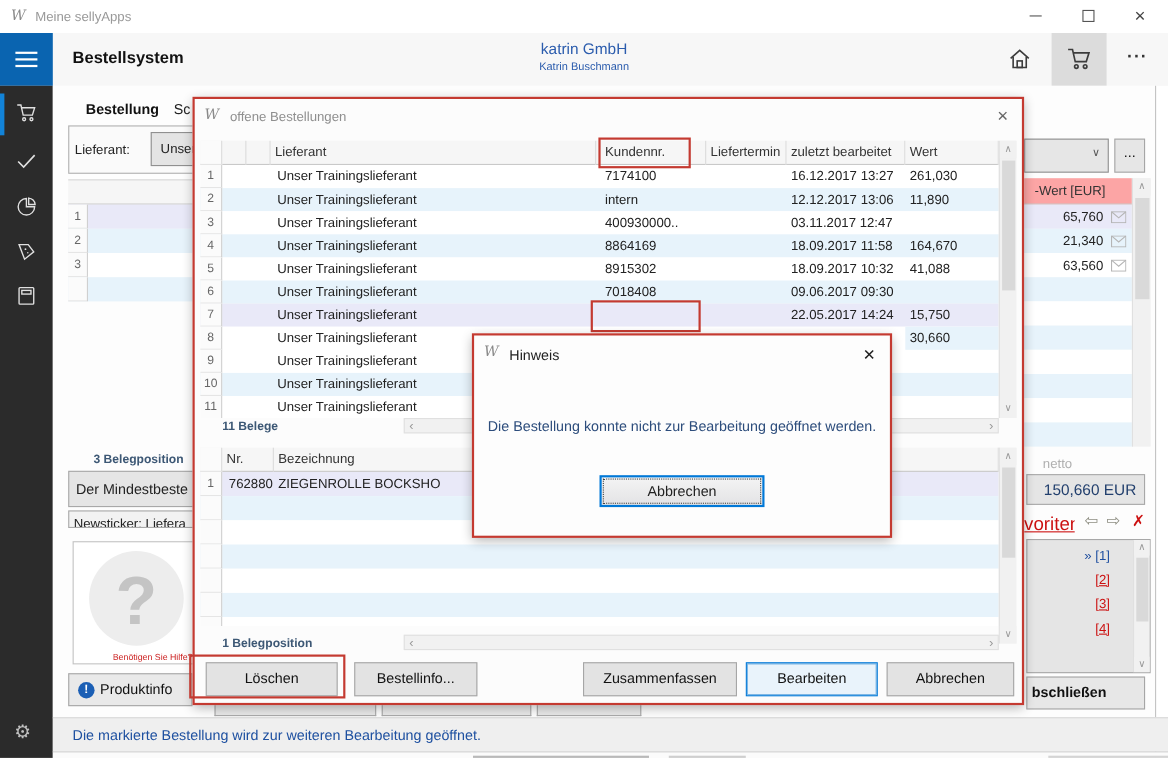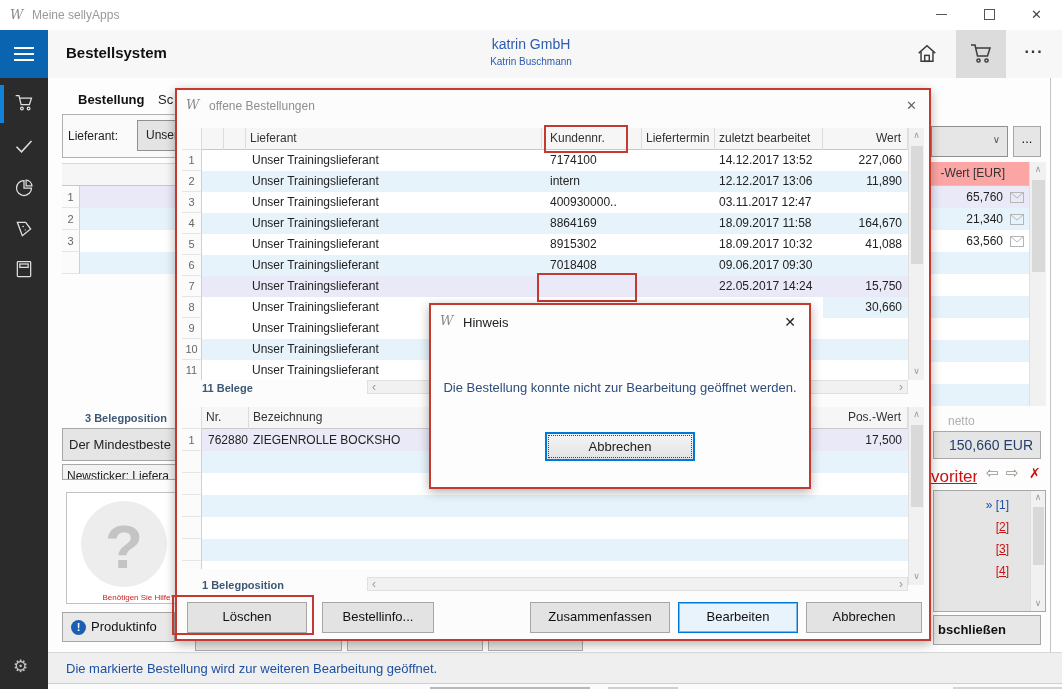--- a/index.html
+++ b/index.html
@@ -34,21 +34,21 @@
 
   
   .hdr { display:grid; height:22px; line-height:21px; background:#f6f6f6; border-bottom:1px solid #c9c9c9; color:#333; }
   .hdr > div { border-right:1px solid #dcdcdc; padding:0 4px; overflow:hidden; white-space:nowrap; }
   .t1 { grid-template-columns:20px 22px 22px 296px 100px 73px 108px 85px; }
   .t2 { grid-template-columns:20px 47px 390px 269px; }
   .row { display:grid; height:21px; line-height:21px; }
   .row > div { overflow:hidden; white-space:nowrap; padding:0 4px; }
   .gut { background:#fbfbfb; border-right:1px solid #d0d0d0; border-bottom:1px solid #e5e5e5; text-align:center; color:#666; font-size:11px; padding:0 !important; }
   .rw { background:#fff; } .rb { background:#e7f3fb; } .rs { background:#e9e9f8; }
-  .cell-r { text-align:right; padding-right:6px !important; }
+  .cell-r { padding-right:6px !important; }
 
   
   .vtrack { background:#f1f1f1; border-left:1px solid #e0e0e0; }
   .htrack { background:#f1f1f1; border:1px solid #e0e0e0; }
   .sbtn { background:#f1f1f1; color:#999; text-align:center; font-size:9px; line-height:15px; height:16px; width:100%; }
   .harr { color:#999; font-size:12px; line-height:13px; }
   .thumb { background:#d9d9d9; }
 
   .count-label { font-size:11px; font-weight:bold; color:#3d5875; }
   .red-link { color:#cc1111; text-decoration:underline; }
@@ -274,22 +274,22 @@
     </div>
 
     <div class="abs" style="left:5px;top:60px;width:726px;height:230px;overflow:hidden;">
       <div class="row t1 rw">
           <div class="gut">1</div>
           <div></div>
           <div></div>
           <div style="padding-left:6px;">Unser Trainingslieferant</div>
           <div style="padding-left:8px;">7174100</div>
           <div></div>
-          <div>14.12.2017 13:52</div>
-          <div class="cell-r">227,060</div>
+          <div>16.12.2017 13:27</div>
+          <div class="cell-r">261,030</div>
         </div>
       <div class="row t1 rb">
           <div class="gut">2</div>
           <div></div>
           <div></div>
           <div style="padding-left:6px;">Unser Trainingslieferant</div>
           <div style="padding-left:8px;">intern</div>
           <div></div>
           <div>12.12.2017 13:06</div>
           <div class="cell-r">11,890</div>

